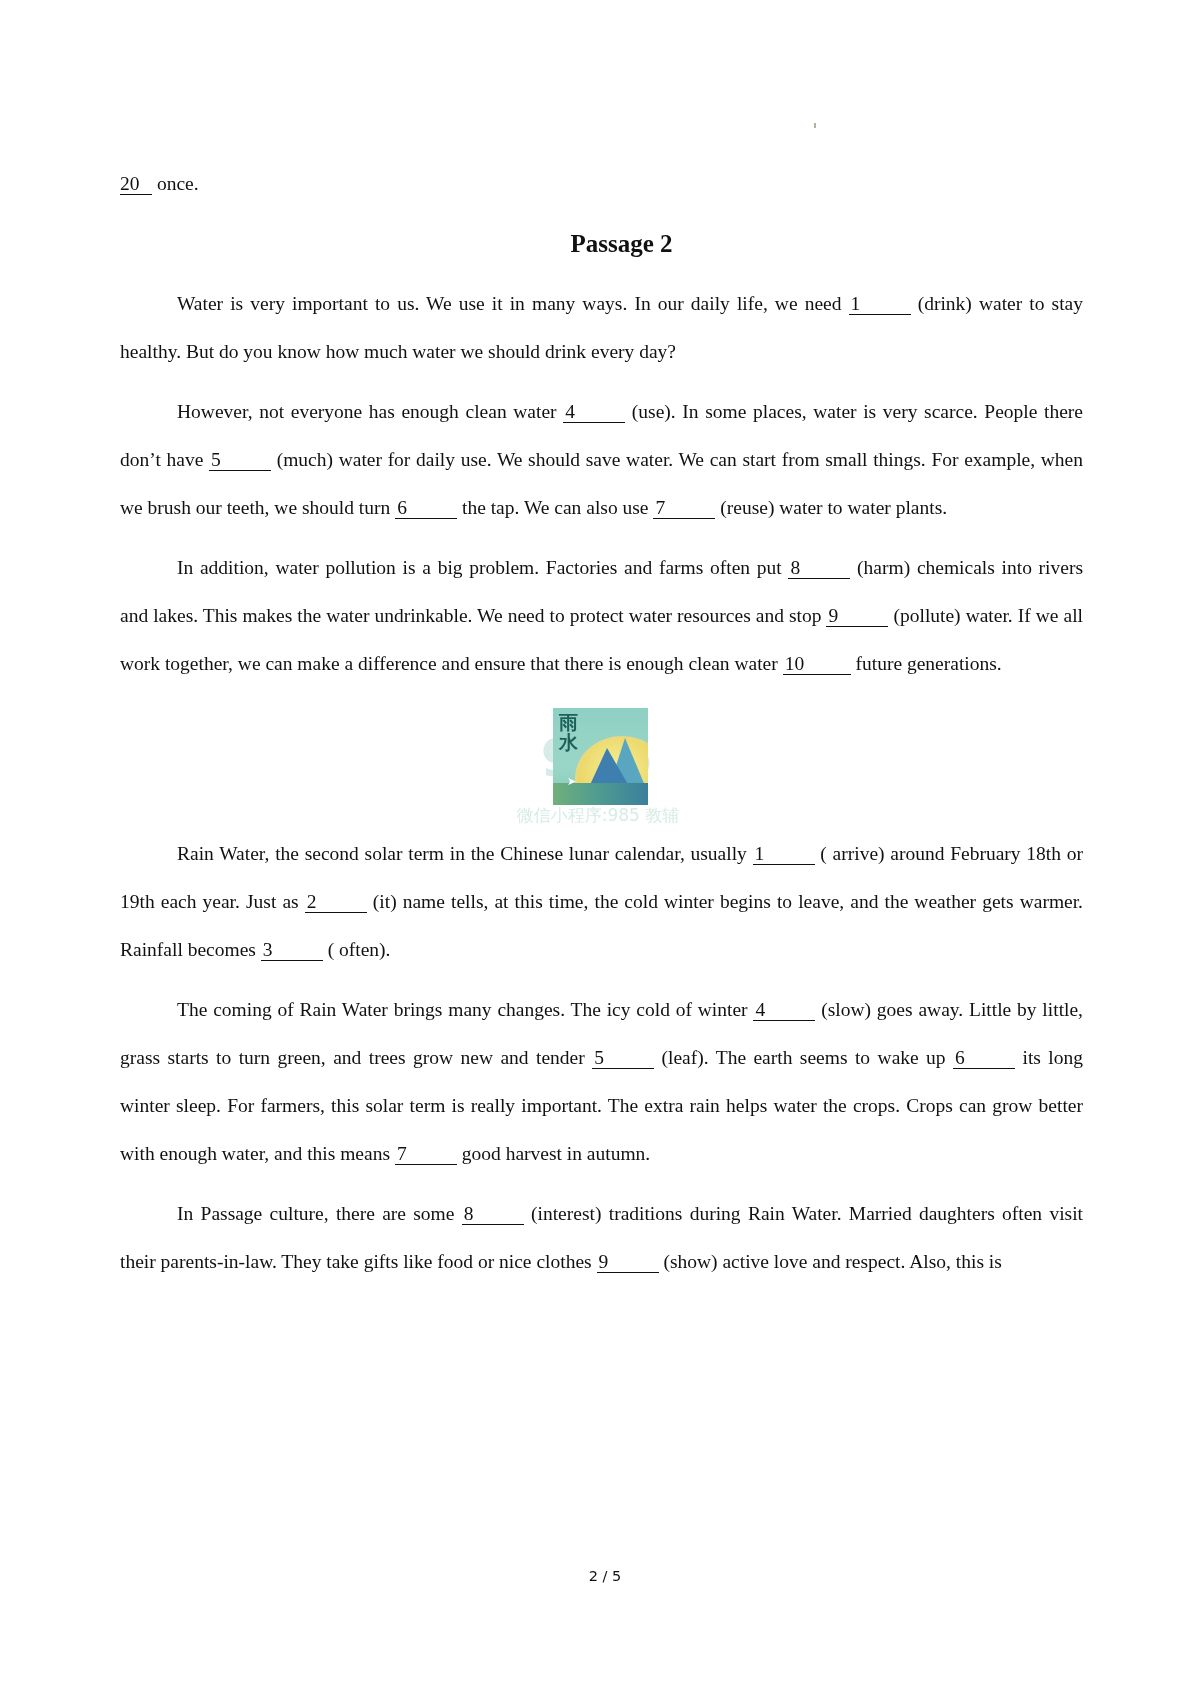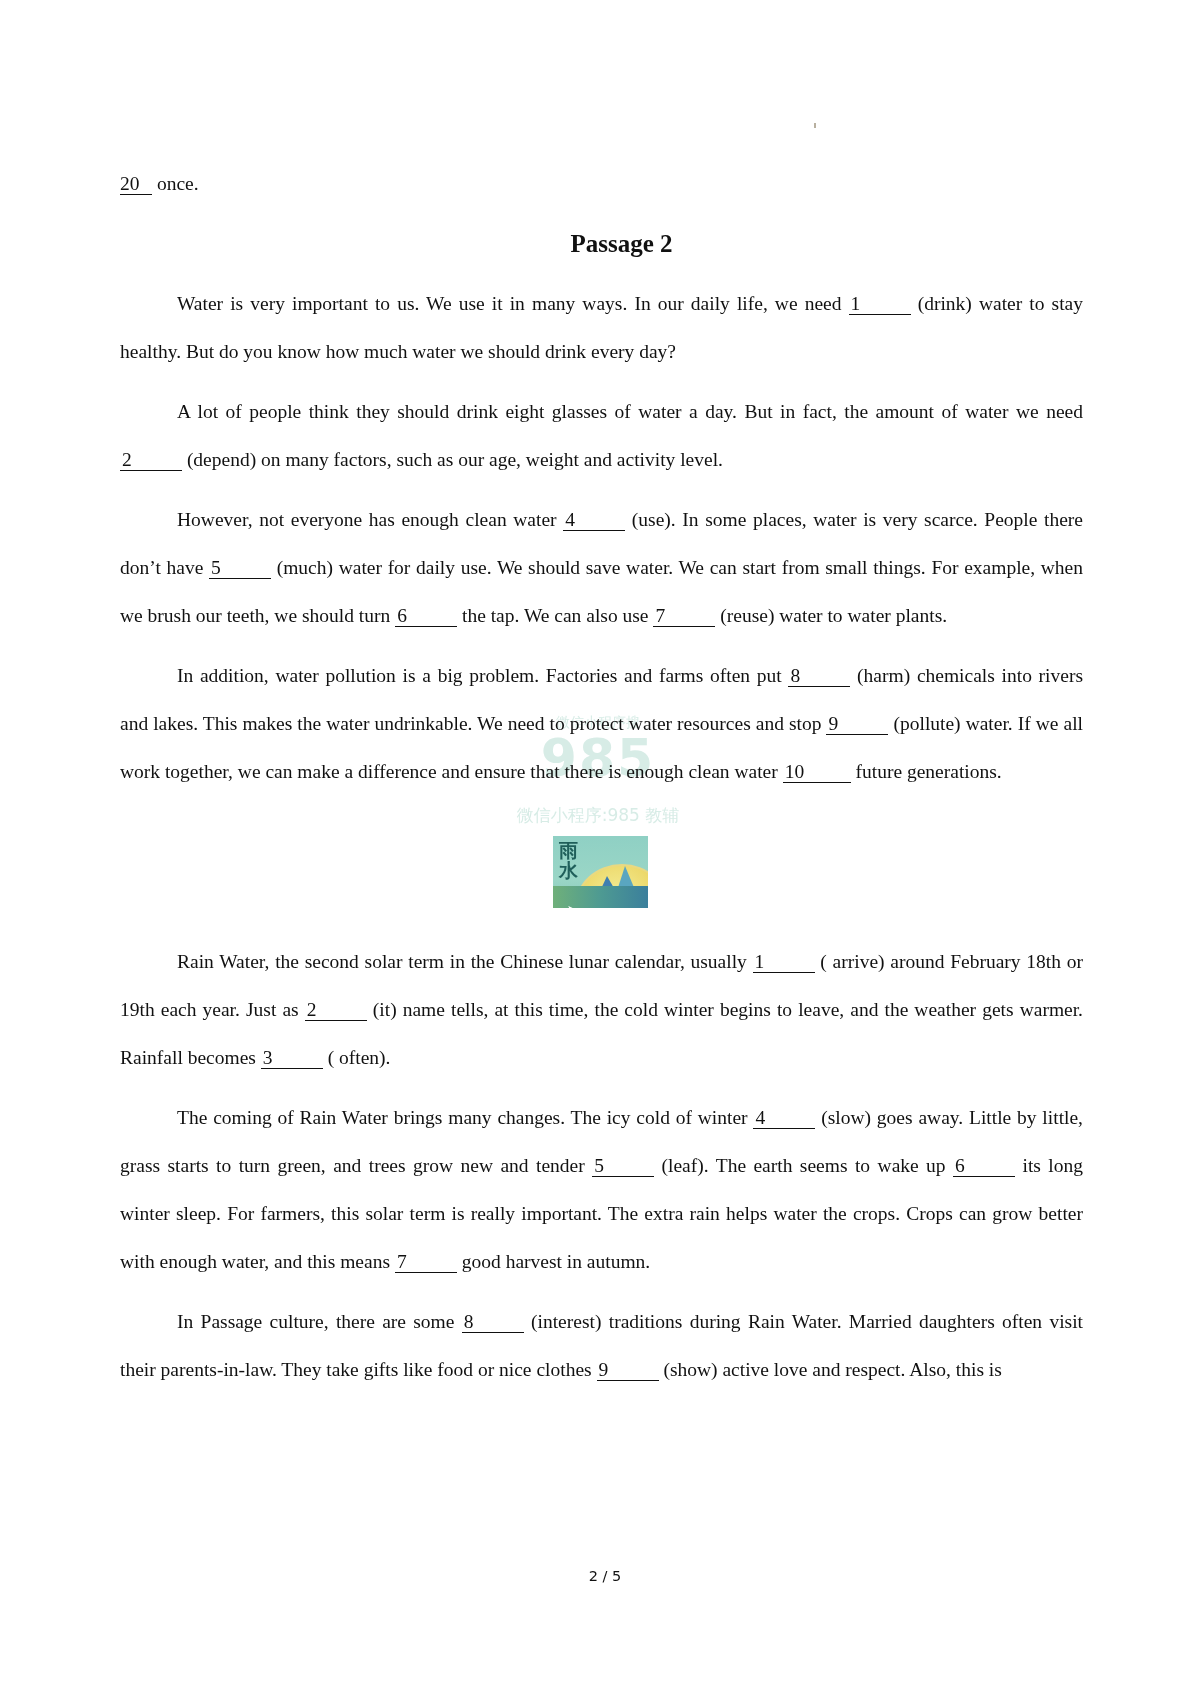--- a/index.html
+++ b/index.html
@@ -64,24 +64,23 @@
     .blank.w-l { min-width: 64px; }
     .figure-wrap {
       height: 118px;
       position: relative;
     }
     .figure {
       position: absolute;
       left: 445px;
       top: 8px;
       width: 95px;
-      height: 72px;
+      height: 97px;
       background: linear-gradient(180deg, #8fd0c4 0%, #9ad6c6 60%, #86c9b8 100%);
       overflow: hidden;
-      margin-top: 20px;
     }
     .figure .moon {
       position: absolute;
       left: 22px; top: 28px;
       width: 90px; height: 82px;
       border-radius: 50%;
       background: radial-gradient(circle at 45% 40%, #f5ef9a 0%, #ecd86a 55%, #e1c85a 100%);
       border: 2px solid #e9d982;
     }
     .figure .mtn {
@@ -162,21 +161,20 @@
   </div>
 
   <div class="content">
     <p class="para">
       <span class="blank w-s" style="text-align:left;padding-left:0;">20</span><span> once.</span>
     </p>
 
     <h2 class="heading">Passage 2</h2>
     <div>
         <p class="para indent"><span>Water is very important to us. We use it in many ways. In our daily life, we need </span><span class="blank w-m">1</span><span> (drink) water to stay healthy. But do you know how much water we should drink every day?</span></p>
-        <p class="para indent"><span>A lot of people think they should drink eight glasses of water a day. But in fact, the amount of water we need </span><span class="blank w-m">2</span><span> (depend) on many factors, such as our age, weight and activity level.</span></p>
         <p class="para indent"><span>However, not everyone has enough clean water </span><span class="blank w-m">4</span><span> (use). In some places, water is very scarce. People there don’t have </span><span class="blank w-m">5</span><span> (much) water for daily use. We should save water. We can start from small things. For example, when we brush our teeth, we should turn </span><span class="blank w-m">6</span><span> the tap. We can also use </span><span class="blank w-m">7</span><span> (reuse) water to water plants.</span></p>
         <p class="para indent"><span>In addition, water pollution is a big problem. Factories and farms often put </span><span class="blank w-m">8</span><span> (harm) chemicals into rivers and lakes. This makes the water undrinkable. We need to protect water resources and stop </span><span class="blank w-m">9</span><span> (pollute) water. If we all work together, we can make a difference and ensure that there is enough clean water </span><span class="blank w-l">10</span><span> future generations.</span></p>
       </div>
 
     <div class="figure-wrap">
       <div class="figure">
         <div class="moon"></div>
         <div class="mtn2"></div>
         <div class="mtn"></div>
         <div class="ground"></div>

